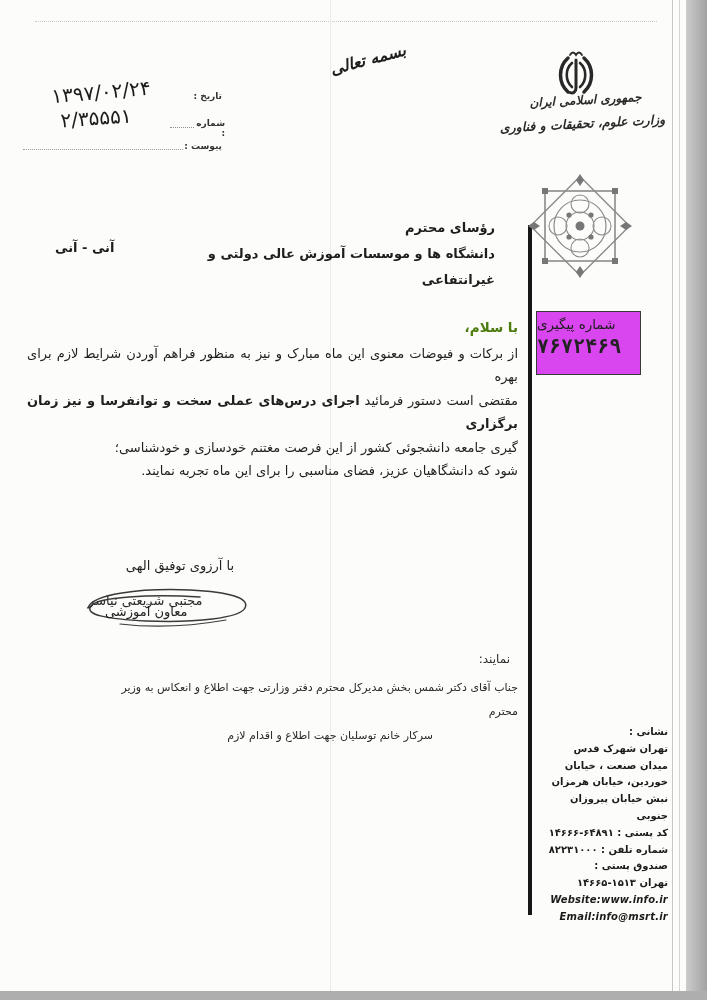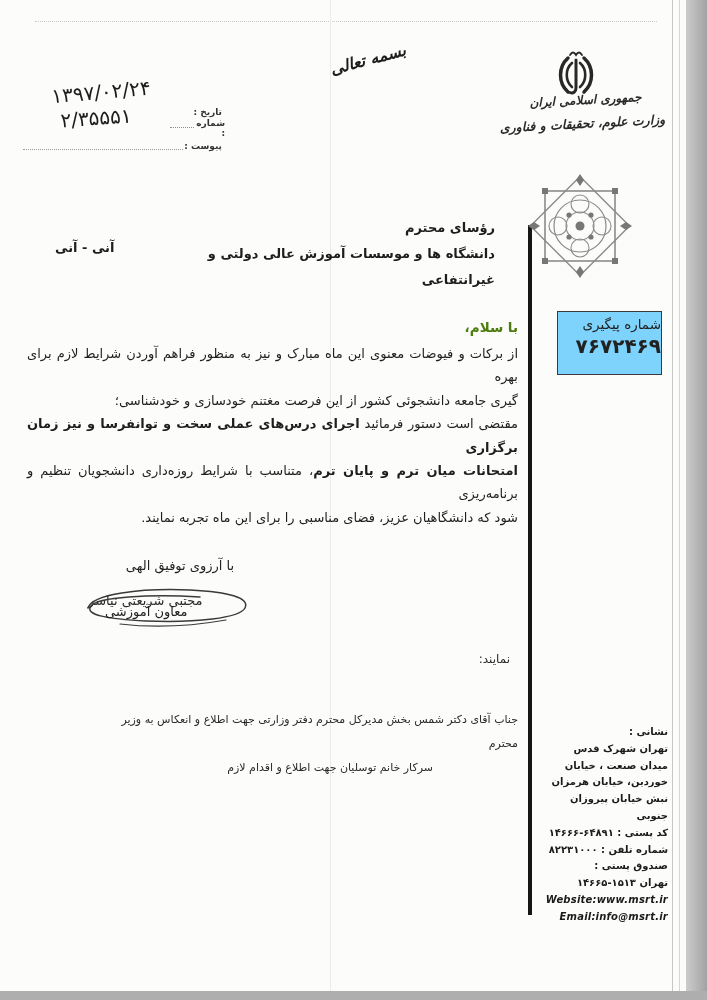--- a/index.html
+++ b/index.html
@@ -20,55 +20,55 @@
   .bismillah{left:318px;top:50px;width:100px;font-size:16px;font-style:italic;
     font-weight:bold;transform:rotate(-15deg);direction:rtl;text-align:center;color:#1d1d1d;}
   .emblem{left:551px;top:50px;width:50px;height:46px;}
   .lh-country{left:498px;top:93px;width:175px;text-align:center;direction:rtl;
     font-size:12px;font-style:italic;font-weight:bold;transform:rotate(-3deg);color:#2b2b2b;}
   .lh-ministry{left:490px;top:116px;width:185px;text-align:center;direction:rtl;
     font-size:12.5px;font-style:italic;font-weight:bold;transform:rotate(-3deg);color:#2b2b2b;}
   .ornament{left:527px;top:172px;width:106px;height:108px;}
   
   .hf-label{font-size:9px;font-weight:bold;direction:rtl;color:#333;}
-  .date-label{left:188px;top:91px;width:34px;margin-top:16px;}
+  .date-label{left:188px;top:91px;width:34px;}
   .num-label{left:191px;top:118px;width:34px;}
   .att-label{left:184px;top:141px;width:38px;}
   .hand{direction:rtl;font-size:20px;color:#1c1c1c;text-align:center;}
   .date-value{left:15px;top:80px;width:172px;letter-spacing:2px;transform:rotate(-5deg);}
   .num-value{left:18px;top:106px;width:156px;letter-spacing:3px;transform:rotate(-4deg);}
   .num-dots{left:170px;top:127px;width:24px;border-top:1px dotted #8f8f8f;}
   .att-dots{left:23px;top:149px;width:160px;border-top:1px dotted #9a9a9a;}
   
   .recipient{left:170px;top:215px;width:325px;direction:rtl;text-align:right;
     font-weight:bold;font-size:13px;line-height:26px;color:#1d1d1d;}
   .priority{left:55px;top:240px;width:78px;direction:rtl;text-align:left;
     font-weight:bold;font-size:13px;color:#1d1d1d;}
   
-  .tracking-box{left:557px;top:311px;width:103px;height:62px;border:1.5px solid #3a3a3a;
-    direction:rtl;text-align:right;background:#7dd3fc;}
+  .tracking-box{left:536px;top:311px;width:103px;height:62px;border:1.5px solid #3a3a3a;
+    direction:rtl;text-align:left;background:#d946ef;}
   .tb-label{font-size:13.5px;margin-top:4px;color:#1d1d1d;}
-  .tb-num{font-size:20px;font-weight:bold;letter-spacing:1px;margin-top:2px;}
+  .tb-num{font-size:20px;font-weight:bold;letter-spacing:1px;margin-top:2px;font-family:Liberation Mono, monospace;}
   
   .salutation{left:418px;top:319px;width:100px;direction:rtl;text-align:right;
     font-weight:bold;font-size:13.5px;color:#4d7c0f;}
   .body-block{left:27px;top:342px;width:491px;direction:rtl;font-size:13px;
     line-height:23.4px;color:#1e1e1e;}
   .body-line{text-align:right;white-space:nowrap;}
   .body-line.just{white-space:normal;text-align:justify;text-align-last:justify;}
   .body-line .b{font-weight:bold;}
   
   .sig-wish{left:105px;top:558px;width:150px;direction:rtl;text-align:center;font-size:13px;}
   .sig-name{left:88px;top:593px;width:168px;direction:rtl;text-align:left;font-size:13px;color:#2a2a2a;}
   .sig-oval{left:78px;top:582px;width:178px;height:46px;}
   .sig-title{left:105px;top:604px;width:135px;direction:rtl;text-align:left;font-size:13px;}
   
   .cc-label{left:408px;top:652px;width:102px;direction:rtl;text-align:right;font-size:12px;color:#2a2a2a;}
   .cc-items{left:100px;top:676px;width:418px;direction:rtl;text-align:right;
-    font-size:11px;line-height:24px;color:#2a2a2a;margin-top:32px;}
+    font-size:11px;line-height:24px;color:#2a2a2a;}
   .cc-items .cc-item:nth-child(2){margin-right:85px;text-align:right;}
   
   .contact{left:536px;top:724px;width:132px;direction:rtl;text-align:right;
     font-size:10px;font-weight:bold;line-height:16.8px;color:#1b1b1b;}
   .contact .num{direction:ltr;unicode-bidi:isolate;}
   .contact .latin{direction:ltr;font-style:italic;letter-spacing:.2px;}
 </style>
 </head>
 <body>
 
@@ -144,23 +144,22 @@
   <div class="abs priority">آنی - آنی</div>
 
   <div class="abs tracking-box">
     <div class="tb-label">شماره پیگیری</div>
     <div class="tb-num">۷۶۷۲۴۶۹</div>
   </div>
 
   <div class="abs salutation">با سلام،</div>
   <div class="abs body-block">
       <div class="body-line just"><span>از برکات و فیوضات معنوی این ماه مبارک و نیز به منظور فراهم آوردن شرایط لازم برای بهره</span></div>
+      <div class="body-line just"><span>مقتضی است دستور فرمائید </span><span class="b">اجرای درس‌های عملی سخت و توانفرسا و نیز زمان برگزاری</span></div>
       <div class="body-line"><span>گیری جامعه دانشجوئی کشور از این فرصت مغتنم خودسازی و خودشناسی؛</span></div>
-      <div class="body-line just"><span>مقتضی است دستور فرمائید </span><span class="b">اجرای درس‌های عملی سخت و توانفرسا و نیز زمان برگزاری</span></div>
-      <div class="body-line just"><span class="b">امتحانات میان ترم و پایان ترم</span><span>، متناسب با شرایط روزه‌داری دانشجویان تنظیم و برنامه‌ریزی</span></div>
       <div class="body-line"><span>شود که دانشگاهیان عزیز، فضای مناسبی را برای این ماه تجربه نمایند.</span></div>
     </div>
 
   <div class="abs sig-wish">با آرزوی توفیق الهی</div>
   <div class="abs sig-name">مجتبی شریعتی نیاسر</div>
   <div class="abs sig-oval">
     <svg viewBox="0 0 178 46" width="178" height="46">
       <g fill="none" stroke="#3a3a3a" stroke-linecap="round">
         <path d="M10 26 C14 12 62 6 112 8 C152 10 172 16 167 26 C162 36 118 41 68 39 C30 37 6 33 13 24 C19 15 72 12 122 15" stroke-width="1.5"></path>
         <path d="M42 42 C76 46 114 44 148 38" stroke-width="1.2"></path>
@@ -187,17 +186,17 @@
     </div>
     <div>
       <span>شماره تلفن :</span>
       <span class="num">۸۲۲۳۱۰۰۰</span>
     </div>
     <div>صندوق پستی :</div>
     <div>
       <span>تهران</span>
       <span class="num">۱۴۶۶۵-۱۵۱۳</span>
     </div>
-    <div class="latin">Website:www.msrt.ir</div>
+    <div class="latin">Website:www.info.ir</div>
     <div class="latin">Email:info@msrt.ir</div>
   </div>
 
 </div>
 
 </body></html>

